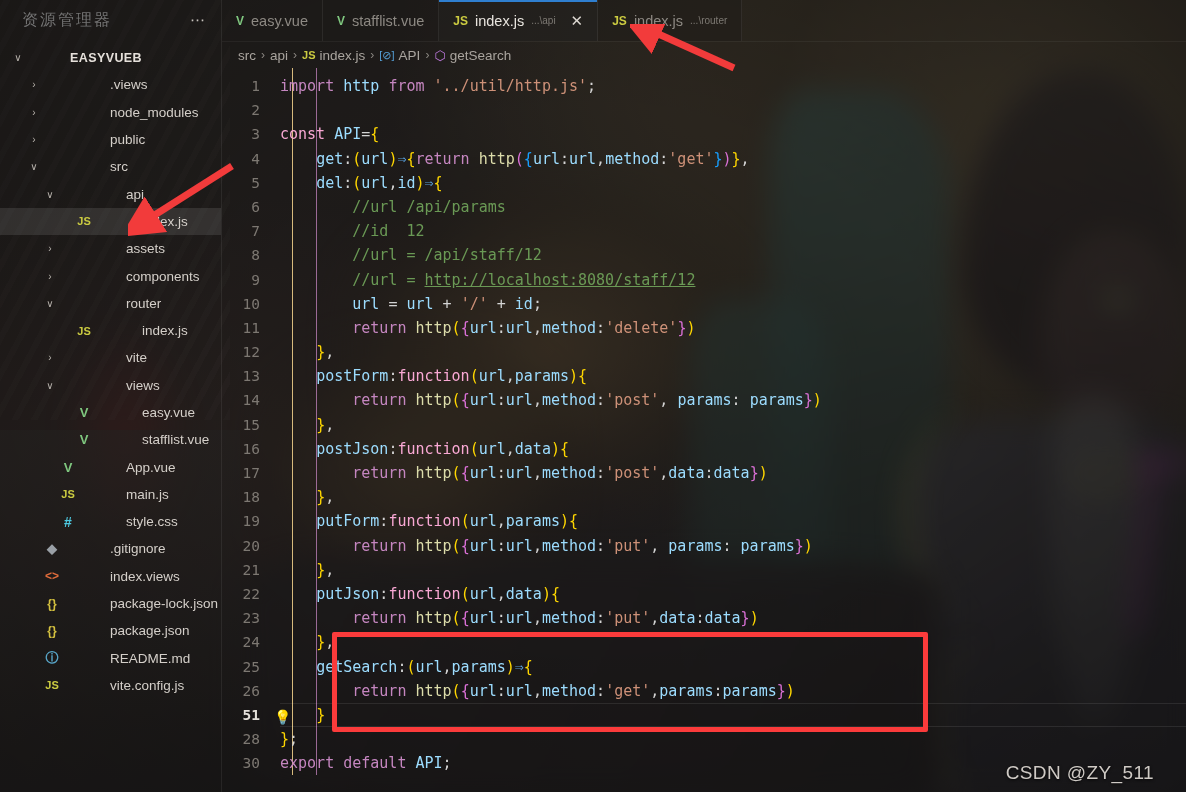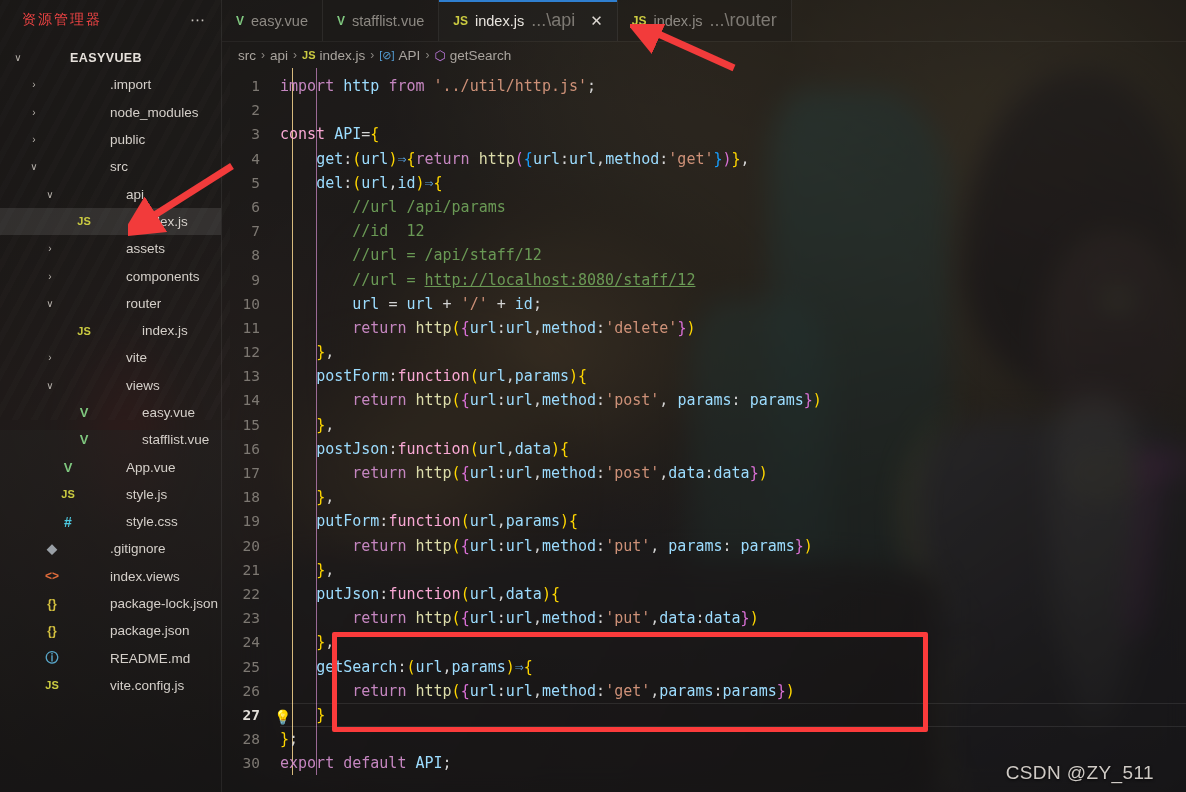--- a/index.html
+++ b/index.html
@@ -79,21 +79,21 @@
 
   
   #shell{ position:absolute; inset:0; z-index:2; display:flex; }
 
   
   #sidebar{ width:222px; flex:0 0 222px; position:relative;
             border-right:1px solid rgba(255,255,255,.07);
             color:#cdc8c2; font-size:13.5px; }
   #sidebar-head{ height:40px; display:flex; align-items:center;
             padding:0 14px 0 22px; justify-content:space-between; }
-  #sidebar-title{ font-size:14px; letter-spacing:2px; color:#ef4444;
+  #sidebar-title{ font-size:16px; letter-spacing:2px; color:#737373;
             font-family:"DejaVu Sans", sans-serif; }
   #more-icon{ color:#c8c3bd; font-size:15px; letter-spacing:2px; line-height:10px; cursor:pointer; }
   .tree{ padding-top:4px; }
   .row{ display:flex; align-items:center; height:27.3px; cursor:pointer; white-space:nowrap;
         position:relative; }
   .row.selected{ background:rgba(255,255,255,.10); }
   .row .twisty{ width:16px; flex:0 0 16px; text-align:center; font-size:10px; color:#b6b1ab;
         display:inline-block; }
   .row .fname{ color:#d4cfc9;padding-left:44px; }
   .row.rootrow .fname{ font-weight:bold; letter-spacing:.4px; color:#e5e0da; font-size:12.5px; }
@@ -114,21 +114,21 @@
   #tabbar{ height:42px; display:flex; align-items:stretch;
            border-bottom:1px solid rgba(255,255,255,.05); }
   .tab{ display:flex; align-items:center; gap:7px; padding:0 14px;
         border-right:1px solid rgba(255,255,255,.07);
         color:#8d8983; font-size:14.5px; cursor:pointer; position:relative;
         background:rgba(28,26,25,.45); }
   .tab .tabicon{ font-size:12px; font-weight:bold; }
   .tab.active{ color:#e8e4de; background:rgba(34,32,31,.62); }
   .tab.active::before{ content:""; position:absolute; left:0; right:0; top:0; height:1.5px;
         background:#2f7fd0; }
-  .tab .dim{ color:#7d7973; font-size:18px; }
+  .tab .dim{ color:#7d7973; font-size:10px; }
   .tab .closex{ color:#ddd8d2; font-size:15px; margin-left:8px; cursor:pointer; }
   #tabfill{ flex:1 1 auto; border-bottom:none; }
 
   
   #breadcrumb{ height:26px; display:flex; align-items:center; gap:5px;
                padding-left:16px; color:#a9a49e; font-size:13.5px; }
   #breadcrumb .sep{ color:#8a8680; font-size:12px; }
   #breadcrumb .crumb{ display:flex; align-items:center; gap:4px; cursor:pointer; }
   .bc-js{ color:#cbcb41; font-size:11px; font-weight:bold; }
   .bc-api{ color:#55a0d8; font-size:11px; }
@@ -216,21 +216,21 @@
       <span id="more-icon">⋯</span>
     </div>
     <div class="tree" id="tree">
         <div class="row rootrow" style="padding-left: 10px;">
           <span class="twisty">∨</span>
           <span class="fname">EASYVUEB</span>
         </div>
         <div class="row" style="padding-left: 26px;">
           <span class="twisty">›</span>
           <span class="ficon "></span>
-          <span class="fname">.import</span>
+          <span class="fname">.views</span>
         </div>
         <div class="row" style="padding-left: 26px;">
           <span class="twisty">›</span>
           <span class="ficon "></span>
           <span class="fname">node_modules</span>
         </div>
         <div class="row" style="padding-left: 26px;">
           <span class="twisty">›</span>
           <span class="ficon "></span>
           <span class="fname">public</span>
@@ -291,21 +291,21 @@
           <span class="fname">stafflist.vue</span>
         </div>
         <div class="row" style="padding-left: 42px;">
           <span class="twisty"></span>
           <span class="ficon i-vue">V</span>
           <span class="fname">App.vue</span>
         </div>
         <div class="row" style="padding-left: 42px;">
           <span class="twisty"></span>
           <span class="ficon i-js">JS</span>
-          <span class="fname">style.js</span>
+          <span class="fname">main.js</span>
         </div>
         <div class="row" style="padding-left: 42px;">
           <span class="twisty"></span>
           <span class="ficon i-css">#</span>
           <span class="fname">style.css</span>
         </div>
         <div class="row" style="padding-left: 26px;">
           <span class="twisty"></span>
           <span class="ficon i-git">◆</span>
           <span class="fname">.gitignore</span>
@@ -412,21 +412,21 @@
             <div class="cl"><span class="ln">17</span><span class="ctext"><span class="t-op"> </span><span class="t-op"> </span><span class="t-op"> </span><span class="t-op"> </span><span class="t-op"> </span><span class="t-op"> </span><span class="t-op"> </span><span class="t-op"> </span><span class="t-kw">return</span><span class="t-op"> </span><span class="t-fn">http</span><span class="t-p1">(</span><span class="t-p2">{</span><span class="t-var">url</span><span class="t-op">:</span><span class="t-var">url</span><span class="t-op">,</span><span class="t-var">method</span><span class="t-op">:</span><span class="t-str">'post'</span><span class="t-op">,</span><span class="t-var">data</span><span class="t-op">:</span><span class="t-var">data</span><span class="t-p2">}</span><span class="t-p1">)</span></span></div>
             <div class="cl"><span class="ln">18</span><span class="ctext"><span class="t-op"> </span><span class="t-op"> </span><span class="t-op"> </span><span class="t-op"> </span><span class="t-p1">}</span><span class="t-op">,</span></span></div>
             <div class="cl"><span class="ln">19</span><span class="ctext"><span class="t-op"> </span><span class="t-op"> </span><span class="t-op"> </span><span class="t-op"> </span><span class="t-var">putForm</span><span class="t-op">:</span><span class="t-const">function</span><span class="t-p1">(</span><span class="t-var">url</span><span class="t-op">,</span><span class="t-var">params</span><span class="t-p1">)</span><span class="t-p1">{</span></span></div>
             <div class="cl"><span class="ln">20</span><span class="ctext"><span class="t-op"> </span><span class="t-op"> </span><span class="t-op"> </span><span class="t-op"> </span><span class="t-op"> </span><span class="t-op"> </span><span class="t-op"> </span><span class="t-op"> </span><span class="t-kw">return</span><span class="t-op"> </span><span class="t-fn">http</span><span class="t-p1">(</span><span class="t-p2">{</span><span class="t-var">url</span><span class="t-op">:</span><span class="t-var">url</span><span class="t-op">,</span><span class="t-var">method</span><span class="t-op">:</span><span class="t-str">'put'</span><span class="t-op">,</span><span class="t-op"> </span><span class="t-var">params</span><span class="t-op">:</span><span class="t-op"> </span><span class="t-var">params</span><span class="t-p2">}</span><span class="t-p1">)</span></span></div>
             <div class="cl"><span class="ln">21</span><span class="ctext"><span class="t-op"> </span><span class="t-op"> </span><span class="t-op"> </span><span class="t-op"> </span><span class="t-p1">}</span><span class="t-op">,</span></span></div>
             <div class="cl"><span class="ln">22</span><span class="ctext"><span class="t-op"> </span><span class="t-op"> </span><span class="t-op"> </span><span class="t-op"> </span><span class="t-var">putJson</span><span class="t-op">:</span><span class="t-const">function</span><span class="t-p1">(</span><span class="t-var">url</span><span class="t-op">,</span><span class="t-var">data</span><span class="t-p1">)</span><span class="t-p1">{</span></span></div>
             <div class="cl"><span class="ln">23</span><span class="ctext"><span class="t-op"> </span><span class="t-op"> </span><span class="t-op"> </span><span class="t-op"> </span><span class="t-op"> </span><span class="t-op"> </span><span class="t-op"> </span><span class="t-op"> </span><span class="t-kw">return</span><span class="t-op"> </span><span class="t-fn">http</span><span class="t-p1">(</span><span class="t-p2">{</span><span class="t-var">url</span><span class="t-op">:</span><span class="t-var">url</span><span class="t-op">,</span><span class="t-var">method</span><span class="t-op">:</span><span class="t-str">'put'</span><span class="t-op">,</span><span class="t-var">data</span><span class="t-op">:</span><span class="t-var">data</span><span class="t-p2">}</span><span class="t-p1">)</span></span></div>
             <div class="cl"><span class="ln">24</span><span class="ctext"><span class="t-op"> </span><span class="t-op"> </span><span class="t-op"> </span><span class="t-op"> </span><span class="t-p1">}</span><span class="t-op">,</span></span></div>
             <div class="cl"><span class="ln">25</span><span class="ctext"><span class="t-op"> </span><span class="t-op"> </span><span class="t-op"> </span><span class="t-op"> </span><span class="t-var">getSearch</span><span class="t-op">:</span><span class="t-p1">(</span><span class="t-var">url</span><span class="t-op">,</span><span class="t-var">params</span><span class="t-p1">)</span><span class="t-arrow">⇒</span><span class="t-p1">{</span></span></div>
             <div class="cl"><span class="ln">26</span><span class="ctext"><span class="t-op"> </span><span class="t-op"> </span><span class="t-op"> </span><span class="t-op"> </span><span class="t-op"> </span><span class="t-op"> </span><span class="t-op"> </span><span class="t-op"> </span><span class="t-kw">return</span><span class="t-op"> </span><span class="t-fn">http</span><span class="t-p1">(</span><span class="t-p2">{</span><span class="t-var">url</span><span class="t-op">:</span><span class="t-var">url</span><span class="t-op">,</span><span class="t-var">method</span><span class="t-op">:</span><span class="t-str">'get'</span><span class="t-op">,</span><span class="t-var">params</span><span class="t-op">:</span><span class="t-var">params</span><span class="t-p2">}</span><span class="t-p1">)</span></span></div>
-            <div class="cl active"><span class="ln">27</span><span class="ctext"><span class="t-op"> </span><span class="t-op"> </span><span class="t-op"> </span><span class="t-op"> </span><span class="t-p1">}</span></span><span class="bulb" style="color: rgb(255, 204, 51);">💡</span><div class="curline"></div></div>
+            <div class="cl active"><span class="ln">51</span><span class="ctext"><span class="t-op"> </span><span class="t-op"> </span><span class="t-op"> </span><span class="t-op"> </span><span class="t-p1">}</span></span><span class="bulb" style="color: rgb(255, 204, 51);">💡</span><div class="curline"></div></div>
             <div class="cl"><span class="ln">28</span><span class="ctext"><span class="t-p1">}</span><span class="t-op">;</span></span></div>
             <div class="cl"><span class="ln">30</span><span class="ctext"><span class="t-kw">export</span><span class="t-op"> </span><span class="t-kw">default</span><span class="t-op"> </span><span class="t-var">API</span><span class="t-op">;</span></span></div>
           </div>
       </div>
     </div>
 
   </div>
 </div>
 
 <div id="redbox"></div>

